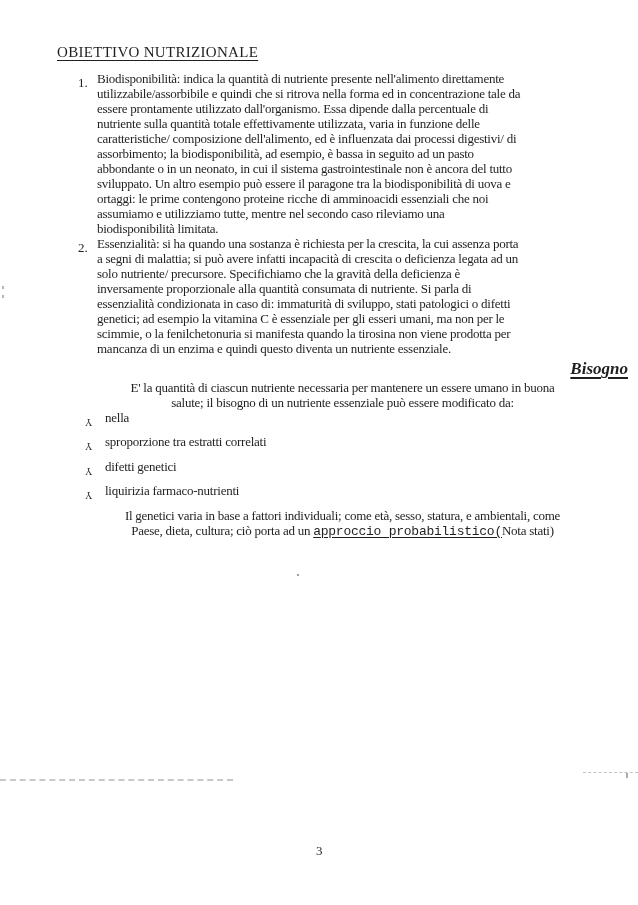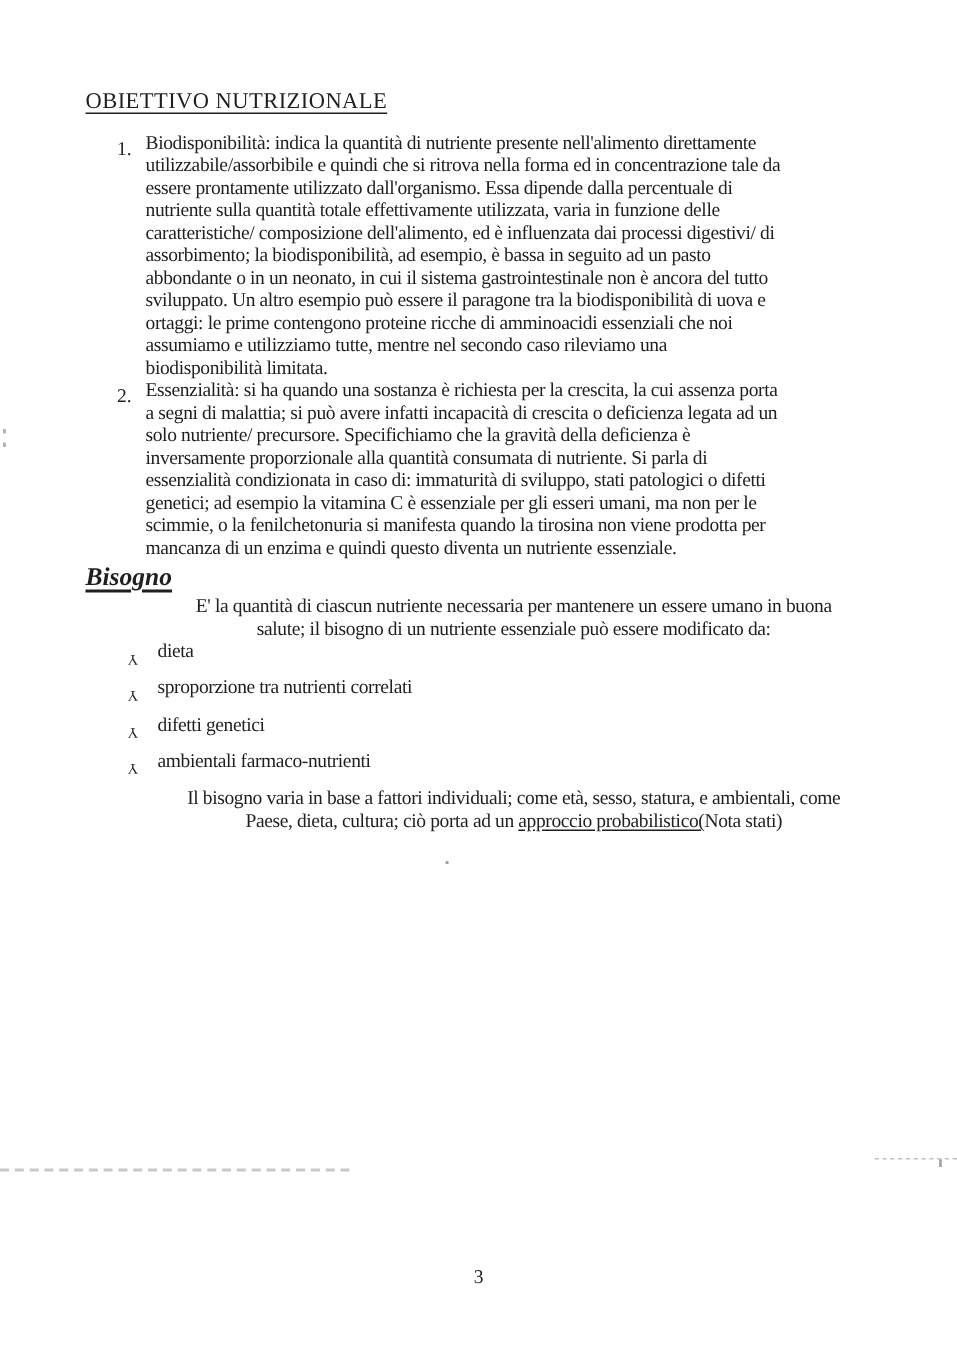--- a/index.html
+++ b/index.html
@@ -6,21 +6,21 @@
   body {
     width: 638px; height: 905px;
     background: #ffffff;
     font-family: "Liberation Serif", "DejaVu Serif", serif;
     color: #1f1f1f;
     position: relative;
     overflow: hidden;
   }
   .page {
     position: absolute; inset: 0;
-    padding: 60px 10px 0 57px;
+    padding: 44px 10px 0 57px;
     box-sizing: border-box;
   }
   .heading {
     font-size: 15px;
     font-weight: normal;
     letter-spacing: 0.3px;
     margin: 0 0 10px 0;
   }
   .heading .u {
     text-decoration: underline;
@@ -35,21 +35,21 @@
   .num-item { display: flex; }
   .num-marker {
     flex: none;
     width: 19px;
     margin-left: 21px;
     font-size: 13px;
     line-height: 24.4px;
   }
   .num-text { flex: 1; }
   .section-title {
-    text-align: left;
+    text-align: right;
     font-size: 17px;
     font-weight: bold;
     font-style: italic;
     margin: 3px 0 1px 0;
   }
   .section-title .u {
     text-decoration: underline;
     text-underline-offset: 3px;
     text-decoration-thickness: 1.5px;
   }
@@ -63,20 +63,21 @@
   }
   .glyph-rot {
     display: inline-block;
     transform: rotate(180deg);
     color: #2a2a2a;
   }
   .bullet-text { flex: 1; }
   .underl {
     text-decoration: underline;
     text-underline-offset: 2px;
+    font-family: Liberation Mono, monospace;
   }
   .page-number {
     position: absolute;
     top: 843px; left: 0;
     width: 100%;
     text-align: center;
     font-size: 13px;
     letter-spacing: -0.25px;
   }
   
@@ -139,38 +140,38 @@
   </div>
 
   <h2 class="section-title"><span class="u">Bisogno</span></h2>
 
   <p class="para bodytext">E' la quantità di ciascun nutriente necessaria per mantenere un essere umano in buona
 salute; il bisogno di un nutriente essenziale può essere modificato da:</p>
 
   <div>
     <div class="bullet-row">
       <span class="bullet-cell"><span class="glyph-rot">Y</span></span>
-      <span class="bullet-text bodytext">dieta</span>
+      <span class="bullet-text bodytext">nella</span>
     </div>
     <div class="bullet-row">
       <span class="bullet-cell"><span class="glyph-rot">Y</span></span>
-      <span class="bullet-text bodytext">sproporzione tra nutrienti correlati</span>
+      <span class="bullet-text bodytext">sproporzione tra estratti correlati</span>
     </div>
     <div class="bullet-row">
       <span class="bullet-cell"><span class="glyph-rot">Y</span></span>
       <span class="bullet-text bodytext">difetti genetici</span>
     </div>
     <div class="bullet-row">
       <span class="bullet-cell"><span class="glyph-rot">Y</span></span>
-      <span class="bullet-text bodytext">ambientali farmaco-nutrienti</span>
+      <span class="bullet-text bodytext">liquirizia farmaco-nutrienti</span>
     </div>
   </div>
 
 
-  <p class="para bodytext"><span>Il bisogno varia in base a fattori individuali; come età, sesso, statura, e ambientali, come
+  <p class="para bodytext"><span>Il genetici varia in base a fattori individuali; come età, sesso, statura, e ambientali, come
 Paese, dieta, cultura; ciò porta ad un </span><span class="underl">approccio probabilistico(</span><span>Nota stati)</span></p>
 
 </div>
 
 <div class="page-number">3</div>
 
 <div class="artifact artifact-line-left"></div>
 <div class="artifact artifact-line-right"></div>
 <div class="artifact artifact-tick"></div>
 <div class="artifact artifact-colon"></div>

